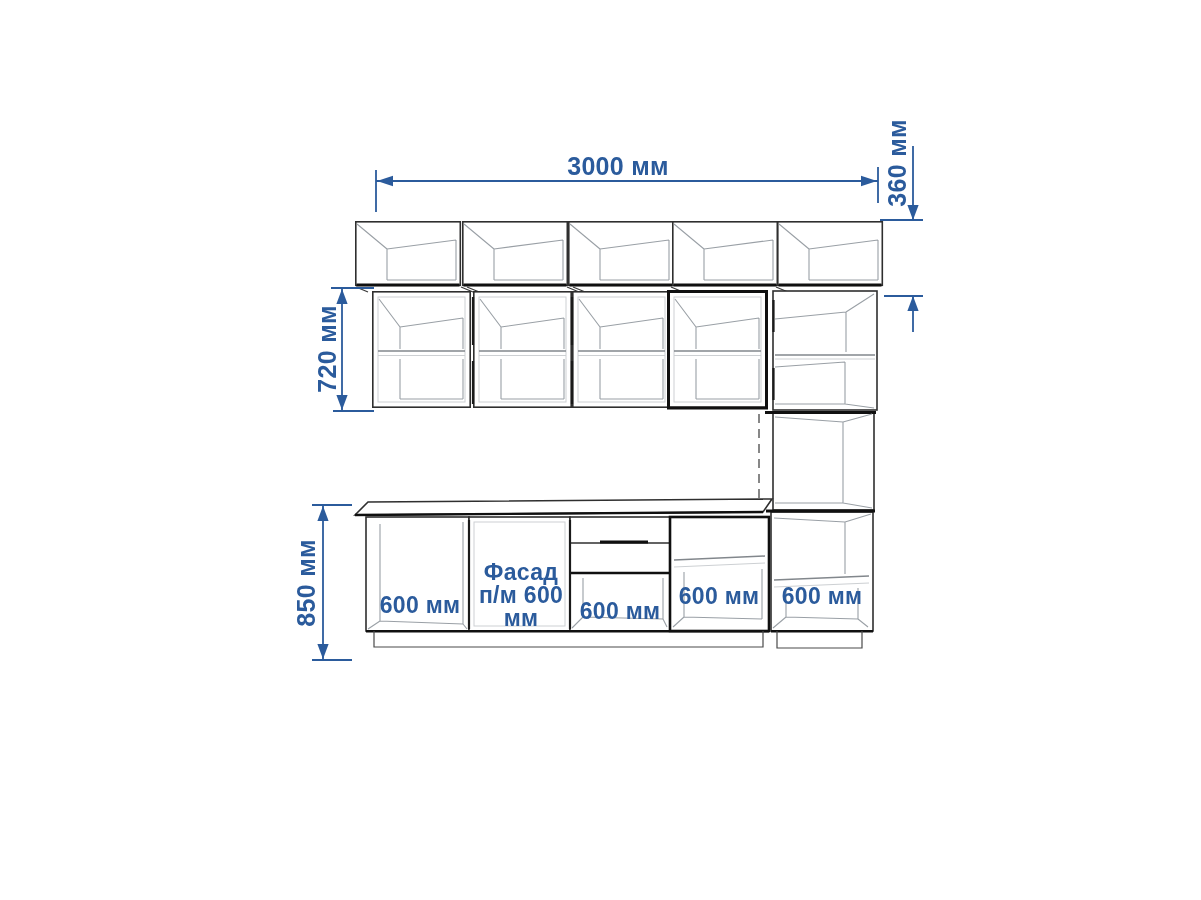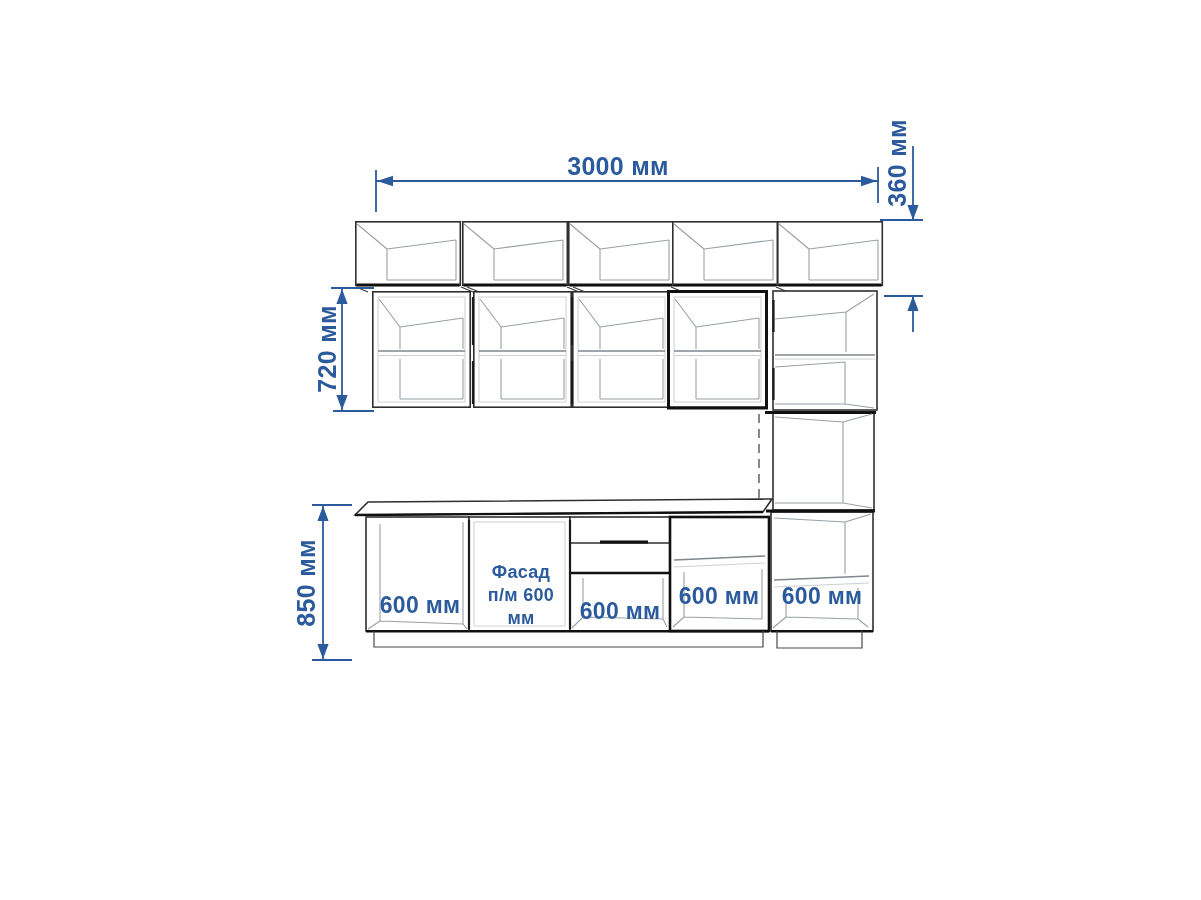--- a/index.html
+++ b/index.html
@@ -24,21 +24,21 @@
   .dimfill { fill:#2b5b9c; stroke:none; }
   
   .lbl {
     position:absolute; color:#2b5b9c; font-weight:700;
     white-space:pre-line; text-align:center; letter-spacing:0.3px;
     transform:translate(-50%,-50%); line-height:1.05;
   }
   .rot { transform:translate(-50%,-50%) rotate(-90deg); }
   .fs25 { font-size:25px; }
   .fs23 { font-size:23px;text-align:center; }
-  .fasad { font-size:18px; line-height:23px; }
+  .fasad { font-size:23px; line-height:23px; }
 </style>
 </head>
 <body>
 
 <div id="stage">
 
   <svg id="linework" width="1201" height="900" viewBox="0 0 1201 900" xmlns="http://www.w3.org/2000/svg">
 
     <defs>
 

